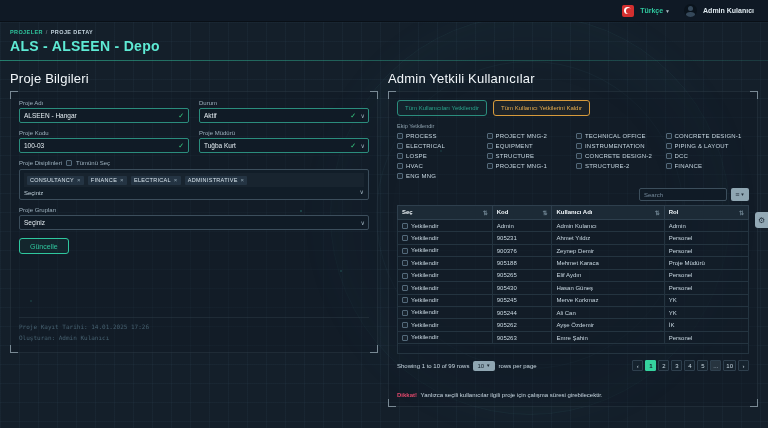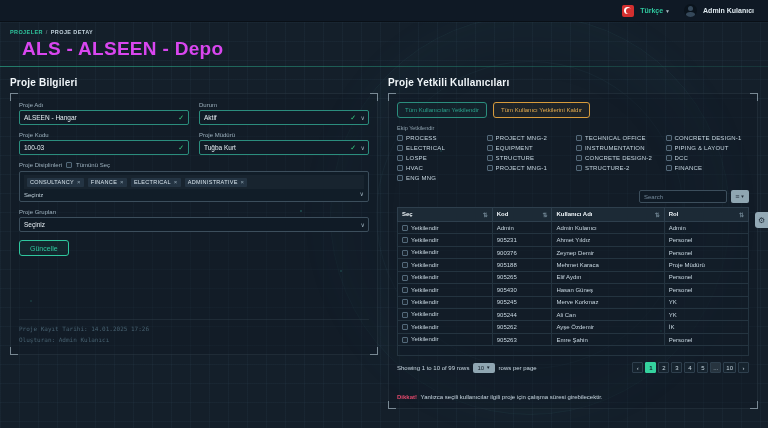--- a/index.html
+++ b/index.html
@@ -50,28 +50,28 @@
   .avatar::before{ content:""; position:absolute; width:5px; height:5px; border-radius:50%; background:#35485a; left:4px; top:2px; }
   .avatar::after{ content:""; position:absolute; width:9px; height:5px; border-radius:50% 50% 0 0; background:#35485a; left:2px; bottom:0; }
   .username{ font-size:7px; font-weight:bold; color:#dfe9ef; }
 
   
   .content{ position:relative; z-index:1; padding:0 10px; }
   .breadcrumb{ margin-top:7px; font-size:5.5px; letter-spacing:0.4px; display:flex; gap:3px; }
   .bc-root{ color:#2fc79e; font-weight:bold; }
   .bc-sep{ color:#7b8f9c; }
   .bc-cur{ color:#c2d2dc; font-weight:bold; }
-  .page-title{ font-size:19px; font-weight:bold; color:#d946ef; margin:3px 12px 6px; letter-spacing:0.3px; }
+  .page-title{ font-size:14px; font-weight:bold; color:#5eead4; margin:3px 0 6px; letter-spacing:0.3px; }
   .title-divider{ height:1px; margin:0 -10px 8px;
     background:linear-gradient(90deg, rgba(47,199,158,0.55), rgba(47,199,158,0.12)); }
 
   .cols{ display:flex; gap:10px; align-items:flex-start; }
   .col-left{ width:368px; flex:none; }
   .col-right{ flex:1; min-width:0; }
-  .sec-title{ font-size:10px; font-weight:bold; color:#f2f7fa; margin:2px 0 5px; letter-spacing:0.2px; }
+  .sec-title{ font-size:13px; font-weight:normal; color:#f2f7fa; margin:2px 0 5px; letter-spacing:0.2px; }
 
   .panel{
     position:relative; border:1px solid rgba(150,175,190,0.10);
     background:rgba(14,24,34,0.35); padding:8px; display:flex; flex-direction:column;
   }
   .panel-left{ height:262px; }
   .panel-right{ height:316px; }
   .corner{ position:absolute; width:8px; height:8px; border:0 solid rgba(195,215,225,0.55); }
   .corner.tl{ top:-1px; left:-1px; border-top-width:1px; border-left-width:1px; }
   .corner.tr{ top:-1px; right:-1px; border-top-width:1px; border-right-width:1px; }
@@ -258,21 +258,21 @@
         <button class="btn-outline">Güncelle</button>
 
         <div class="meta">
           <div>Proje Kayıt Tarihi: 14.01.2025 17:26</div>
           <div>Oluşturan: Admin Kulanıcı</div>
         </div>
       </div>
     </section>
 
     <section class="col-right">
-      <h2 class="sec-title">Proje Yetkili Kullanıcıları</h2>
+      <h2 class="sec-title">Admin Yetkili Kullanıcılar</h2>
       <div class="panel panel-right">
         <span class="corner tl"></span>
         <span class="corner tr"></span>
         <span class="corner bl"></span>
         <span class="corner br"></span>
 
         <div class="btn-row">
           <button class="btn-teal">Tüm Kullanıcıları Yetkilendir</button>
           <button class="btn-orange">Tüm Kullanıcı Yetkilerini Kaldır</button>
         </div>

